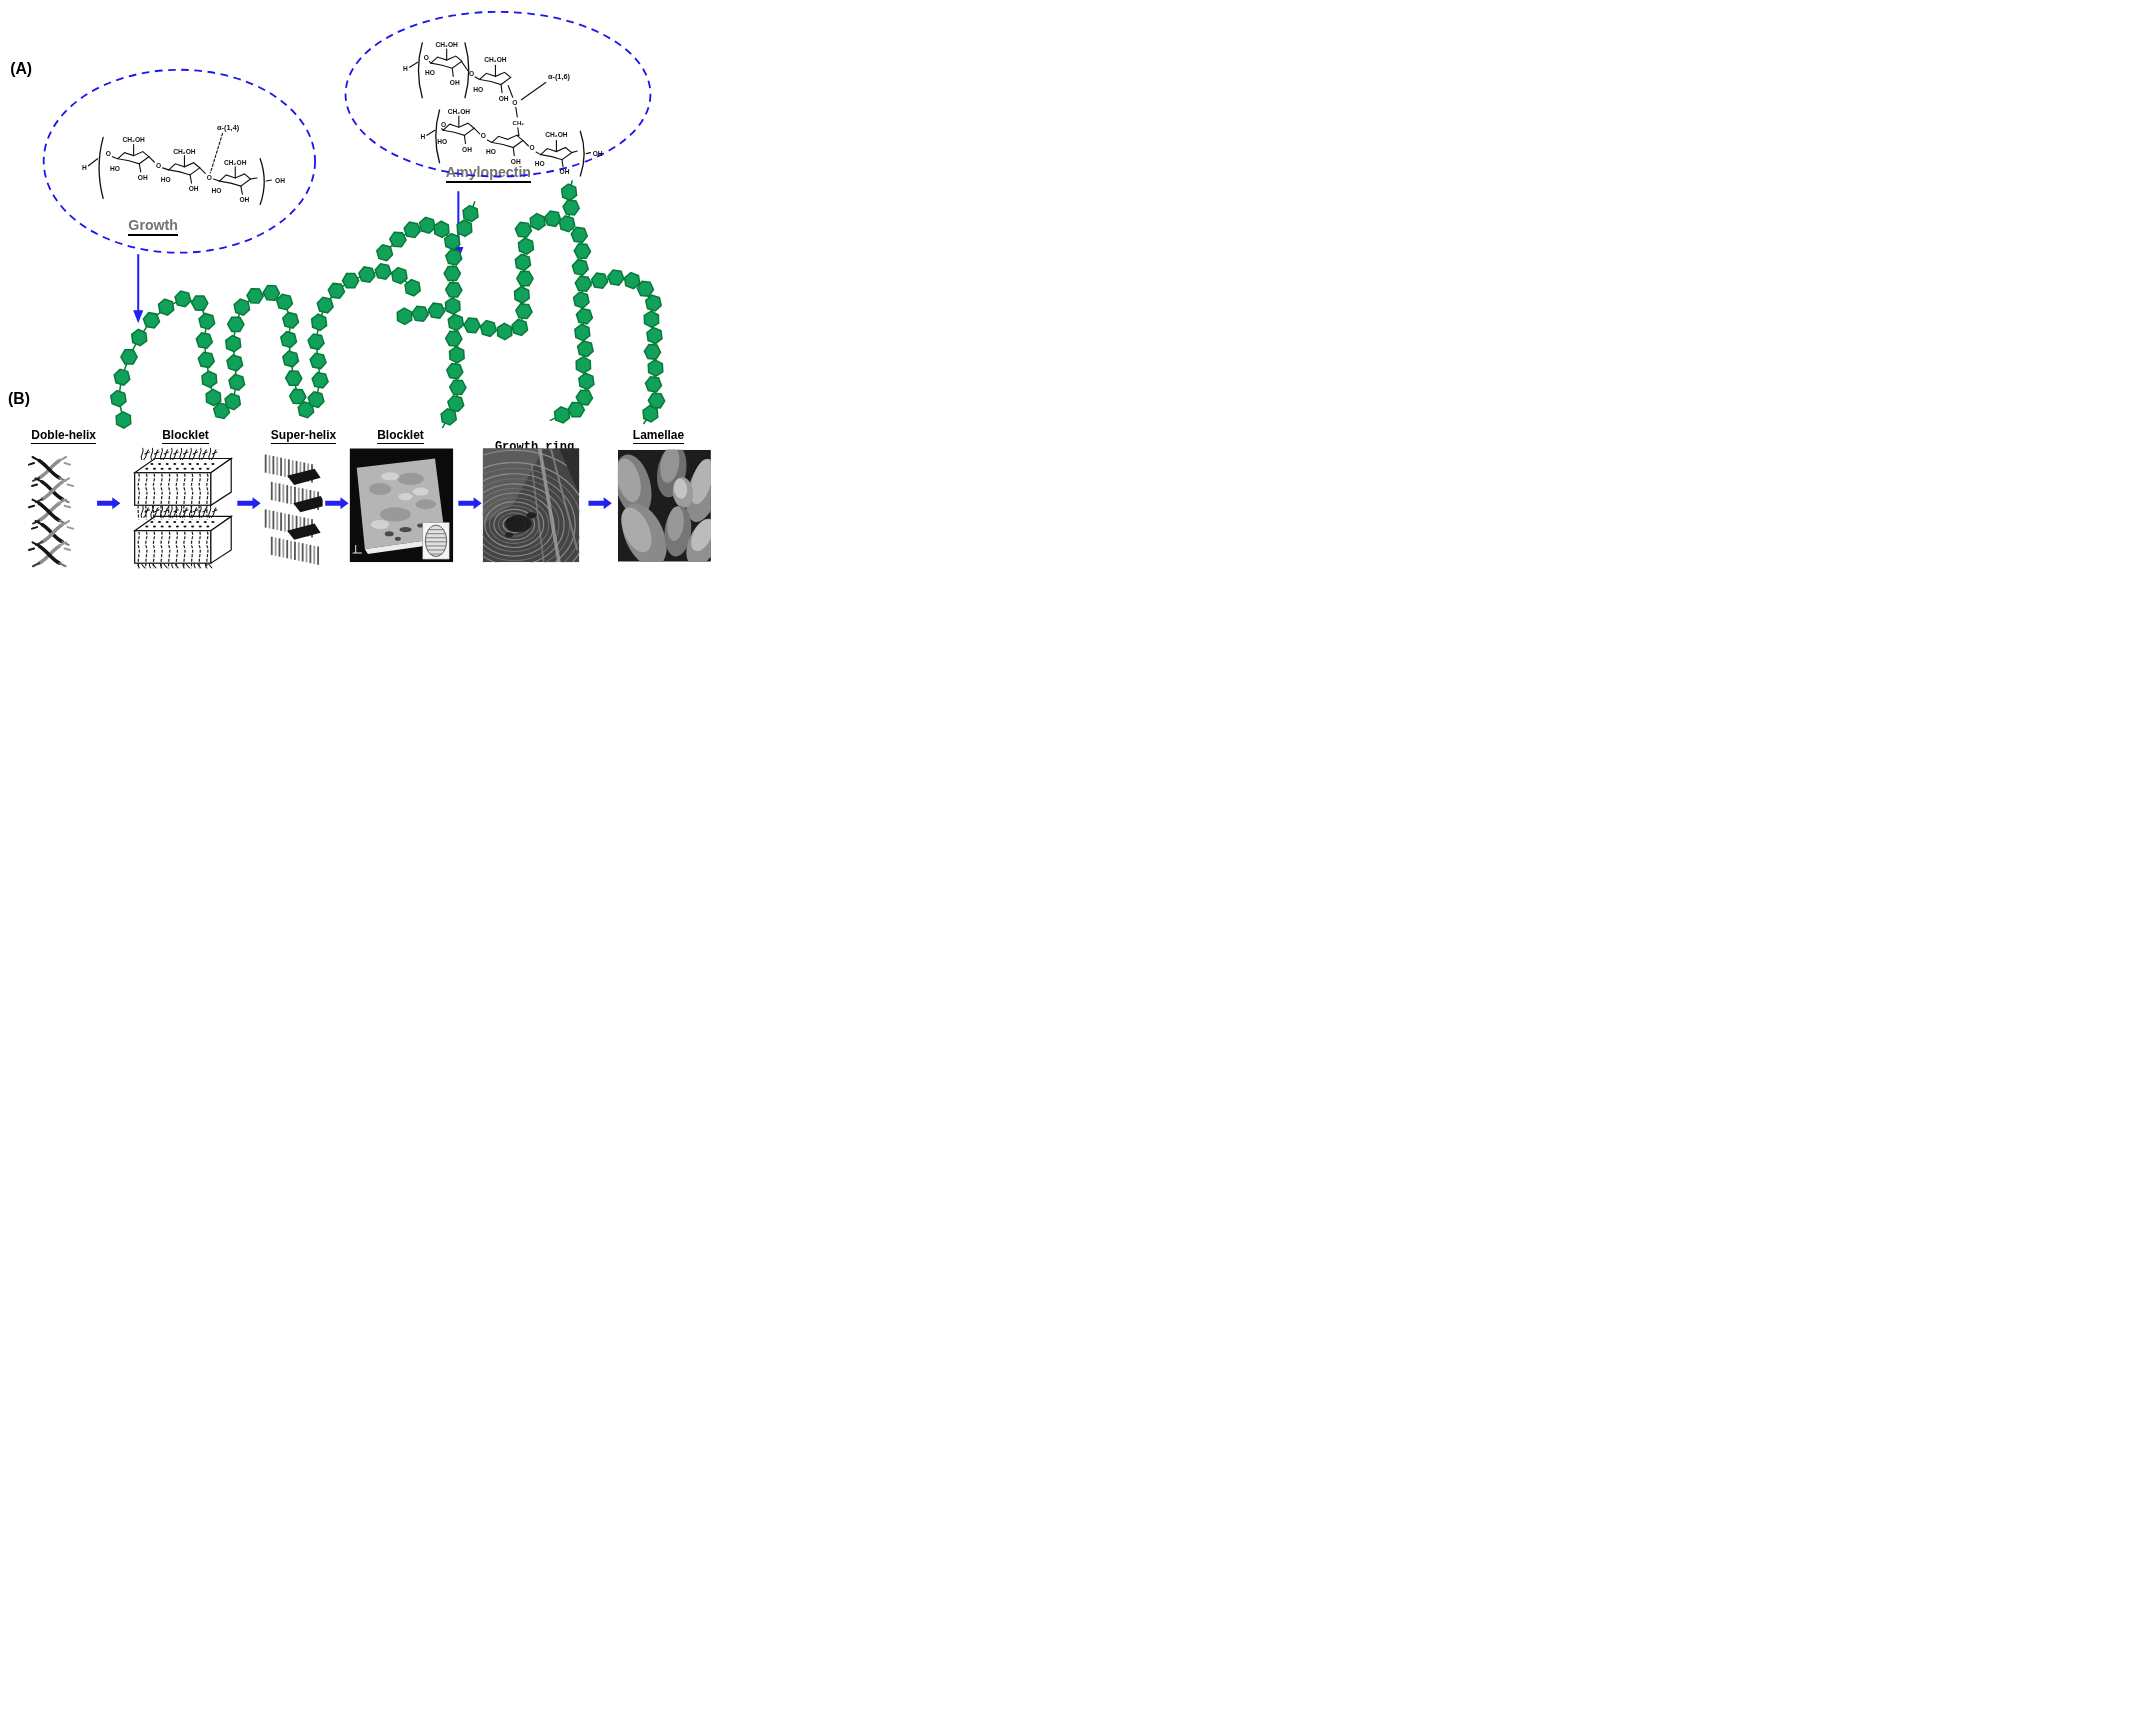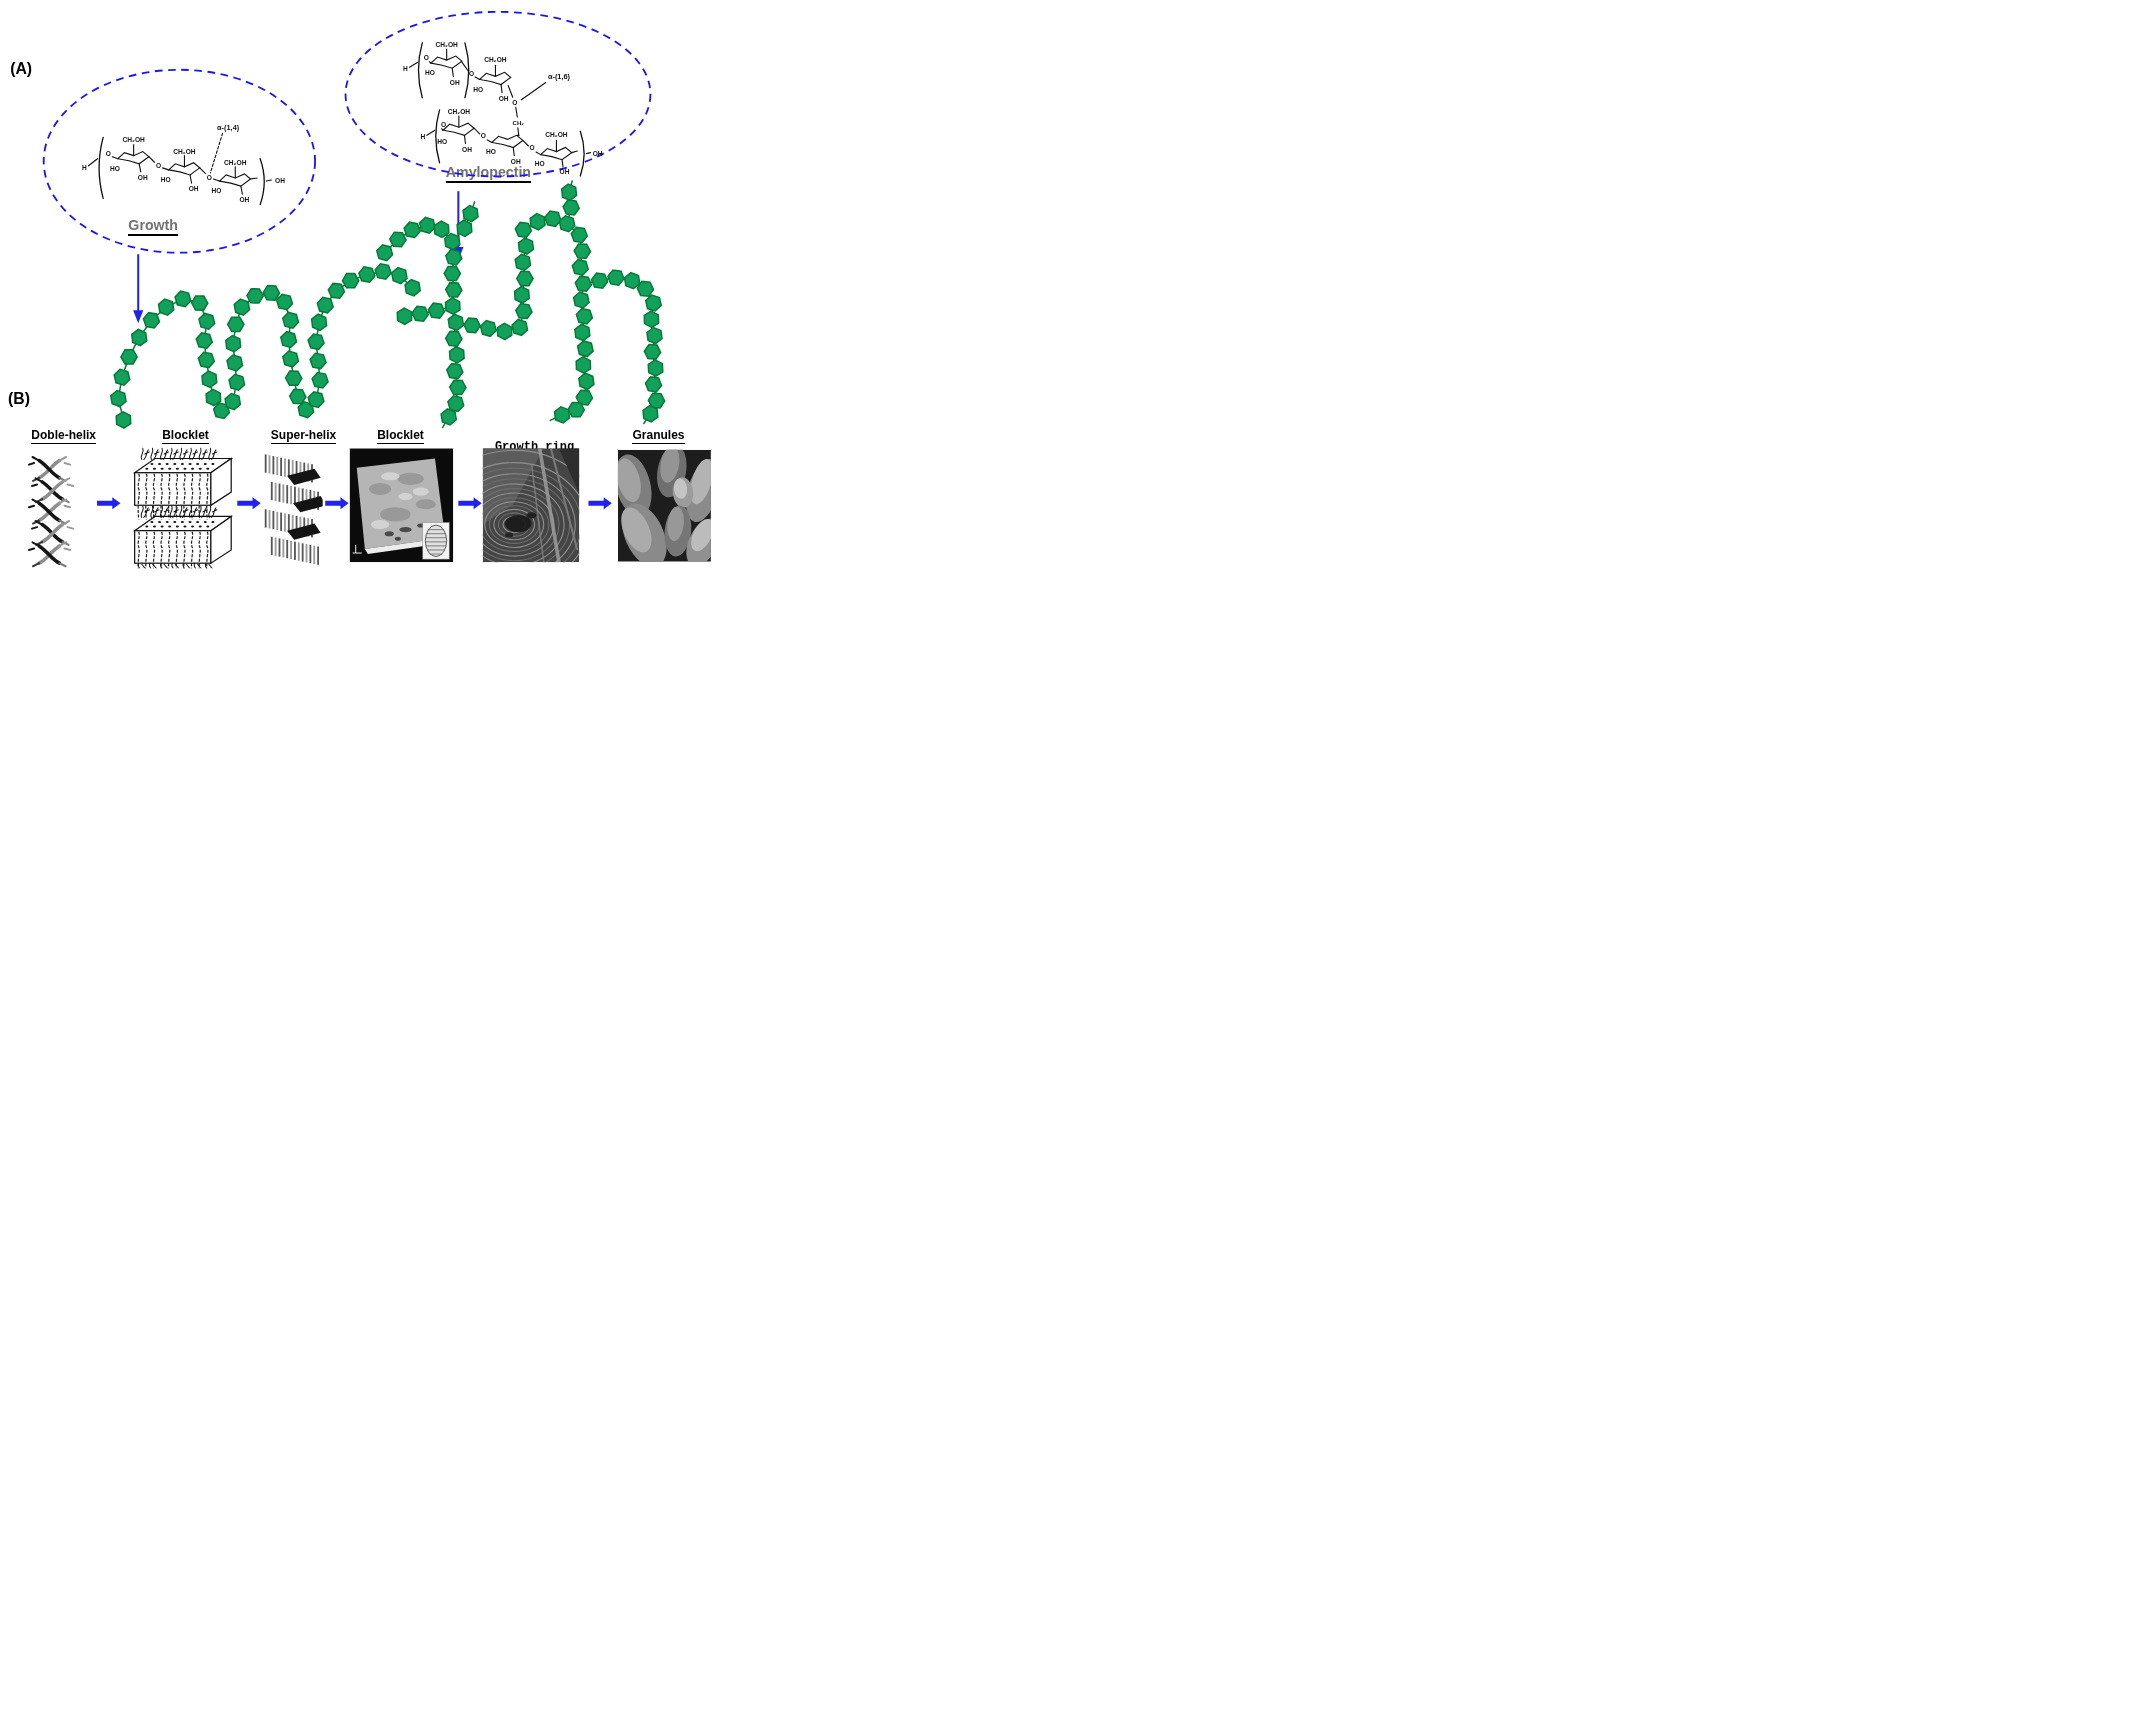--- a/index.html
+++ b/index.html
@@ -28,21 +28,21 @@
   </div>
   <div class="big-label" style="left:429px;top:164px;width:102px;">
     <span>Amylopectin</span>
   </div>
 
   <div class="stage-label" style="left:15.2px;top:428px;"><span>Doble-helix</span></div>
   <div class="stage-label" style="left:137px;top:428px;"><span>Blocklet</span></div>
   <div class="stage-label" style="left:255px;top:428px;"><span>Super-helix</span></div>
   <div class="stage-label" style="left:352px;top:428px;"><span>Blocklet</span></div>
   <div class="stage-label" style="left:486px;top:440px;font-family:Liberation Mono, monospace;"><span>Growth ring</span></div>
-  <div class="stage-label" style="left:610px;top:428px;"><span>Granules</span></div>
+  <div class="stage-label" style="left:610px;top:428px;"><span>Lamellae</span></div>
 
   <svg width="717" height="573" viewBox="0 0 1411 1127" style="position:absolute;left:0;top:0;">
     <defs>
       <path id="chair" d="M0,16 L13,4 L31,10 L49,2 L61,12 L42,26 L22,20 Z"></path>
     </defs>
 
     <ellipse cx="353" cy="317" rx="267" ry="180" fill="none" stroke="#1a16ee" stroke-width="3.6" stroke-dasharray="15 11"></ellipse>
     <ellipse cx="980" cy="185" rx="300" ry="162" fill="none" stroke="#1a16ee" stroke-width="3.6" stroke-dasharray="15 11"></ellipse>
 
     <g fill="#2222ee">

